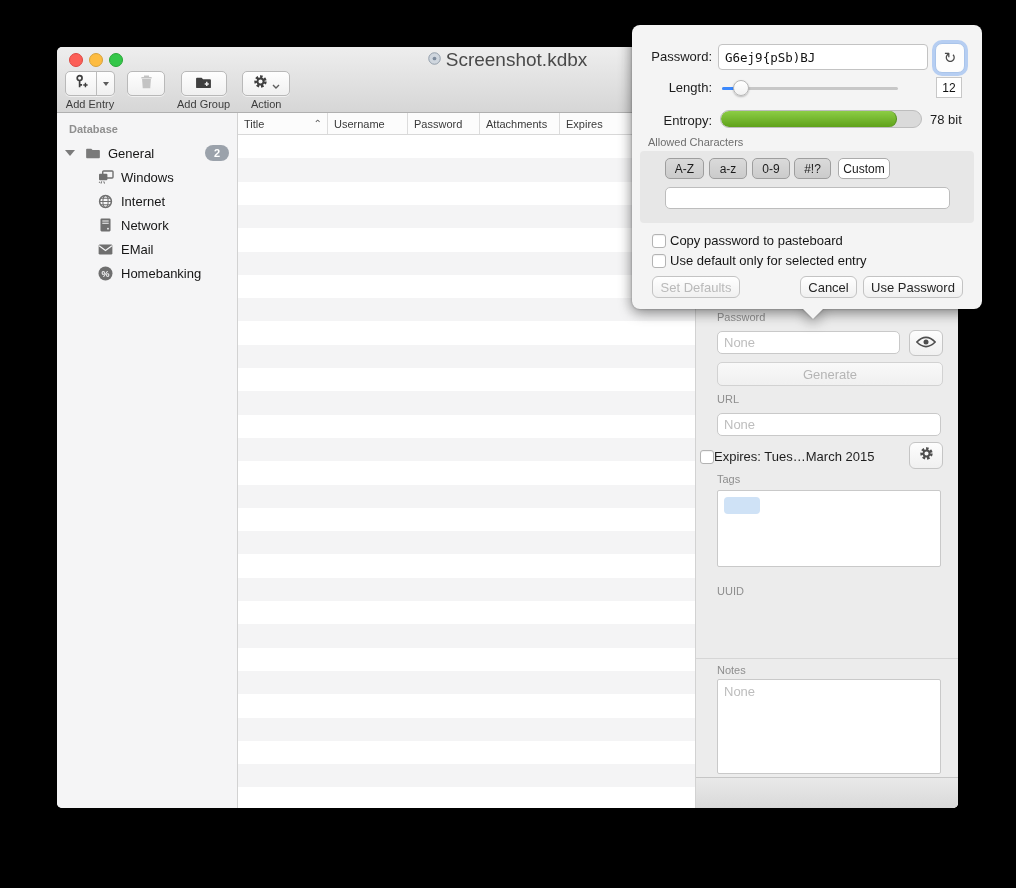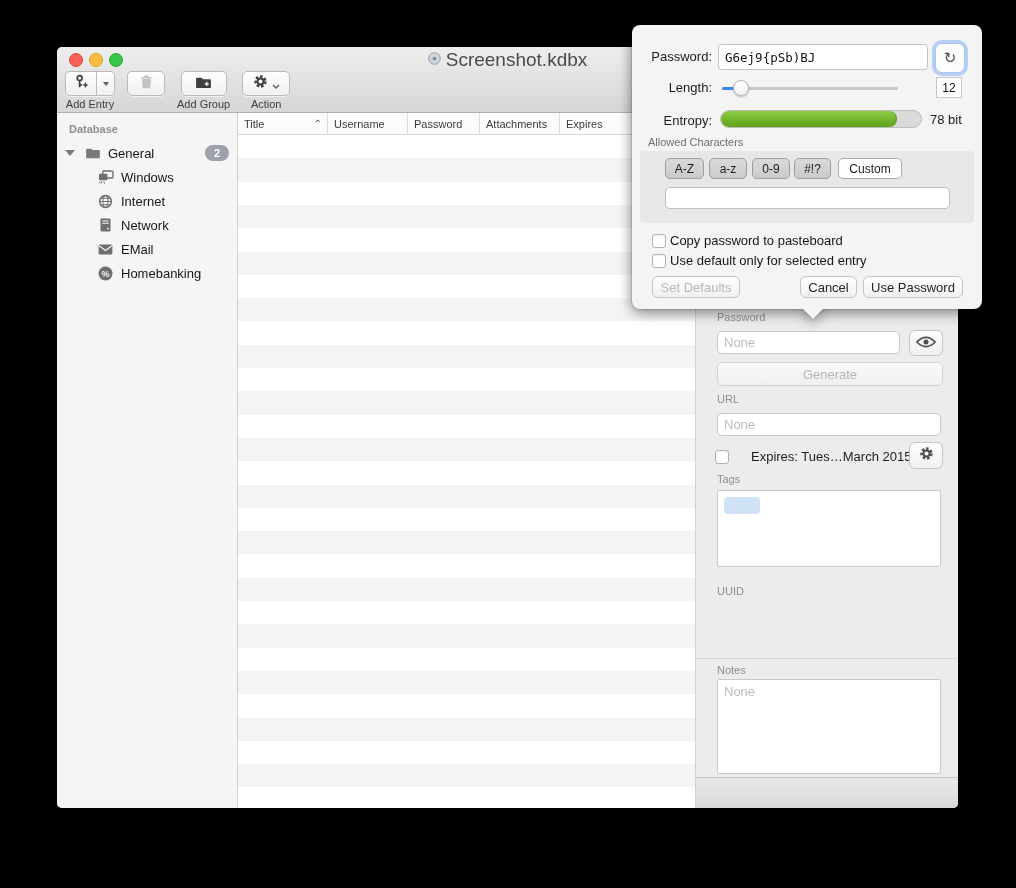--- a/index.html
+++ b/index.html
@@ -67,21 +67,21 @@
          font-size:13px;color:#222;padding:0 6px;box-sizing:border-box;
          font-family:"Liberation Sans",sans-serif;}
   .field::placeholder{color:#bdbdbd;}
   .sq-btn{position:absolute;background:linear-gradient(#fdfdfd,#f0f0f0);border:1px solid #c5c5c5;
           border-radius:6px;display:flex;align-items:center;justify-content:center;color:#555;}
   .gen-btn{position:absolute;left:21px;top:249px;width:224px;height:22px;border-radius:5px;
            background:linear-gradient(#f9f9f9,#f0f0f0);border:1px solid #d2d2d2;color:#b5b5b5;
            font-size:13px;display:flex;align-items:center;justify-content:center;}
   .cb{display:inline-block;width:14px;height:14px;background:#fff;border:1px solid #b3b3b3;
       border-radius:3px;box-sizing:border-box;box-shadow:inset 0 1px 1px rgba(0,0,0,.06);}
-  .expires-row{position:absolute;left:19px;top:336px;display:flex;align-items:center;gap:22px;
+  .expires-row{position:absolute;left:4px;top:336px;display:flex;align-items:center;gap:0;
                font-size:13px;color:#1e1e1e;}
   .tagsbox{position:absolute;left:21px;top:377px;width:224px;height:77px;background:#fff;
            border:1px solid #c9c9c9;border-radius:2px;box-sizing:border-box;}
   .tagpill{position:absolute;left:6px;top:6px;width:36px;height:17px;border-radius:4px;
            background:#cfe2f6;}
   .p-divider{position:absolute;left:0;right:0;height:1px;background:#d6d6d6;}
   .notesbox{position:absolute;left:21px;top:566px;width:224px;height:95px;background:#fff;
             border:1px solid #c9c9c9;border-radius:2px;box-sizing:border-box;resize:none;
             font-size:13px;color:#222;font-family:"Liberation Sans",sans-serif;padding:4px 6px;}
   .notesbox::placeholder{color:#bdbdbd;}
@@ -356,21 +356,21 @@
     <div class="pp-entropyfill"></div>
   </div>
   <div class="pp-entval">78 bit</div>
 
   <div class="pp-allowed">Allowed Characters</div>
   <div class="pp-charbox">
     <span class="tg tg-on" style="left:25px;width:39px;">A-Z</span>
     <span class="tg tg-on" style="left:69px;width:38px;">a-z</span>
     <span class="tg tg-on" style="left:112px;width:38px;">0-9</span>
     <span class="tg tg-on" style="left:154px;width:37px;">#!?</span>
-    <span class="tg tg-off" style="left:198px;width:64px;">Custom</span>
+    <span class="tg tg-off" style="left:198px;width:52px;">Custom</span>
     <input class="pp-custom" type="text" value="" style="">
   </div>
 
   <div class="pp-cbrow" style="top:208px;">
     <span class="cb"></span>
     <span>Copy password to pasteboard</span>
   </div>
   <div class="pp-cbrow" style="top:228px;">
     <span class="cb"></span>
     <span>Use default only for selected entry</span>

